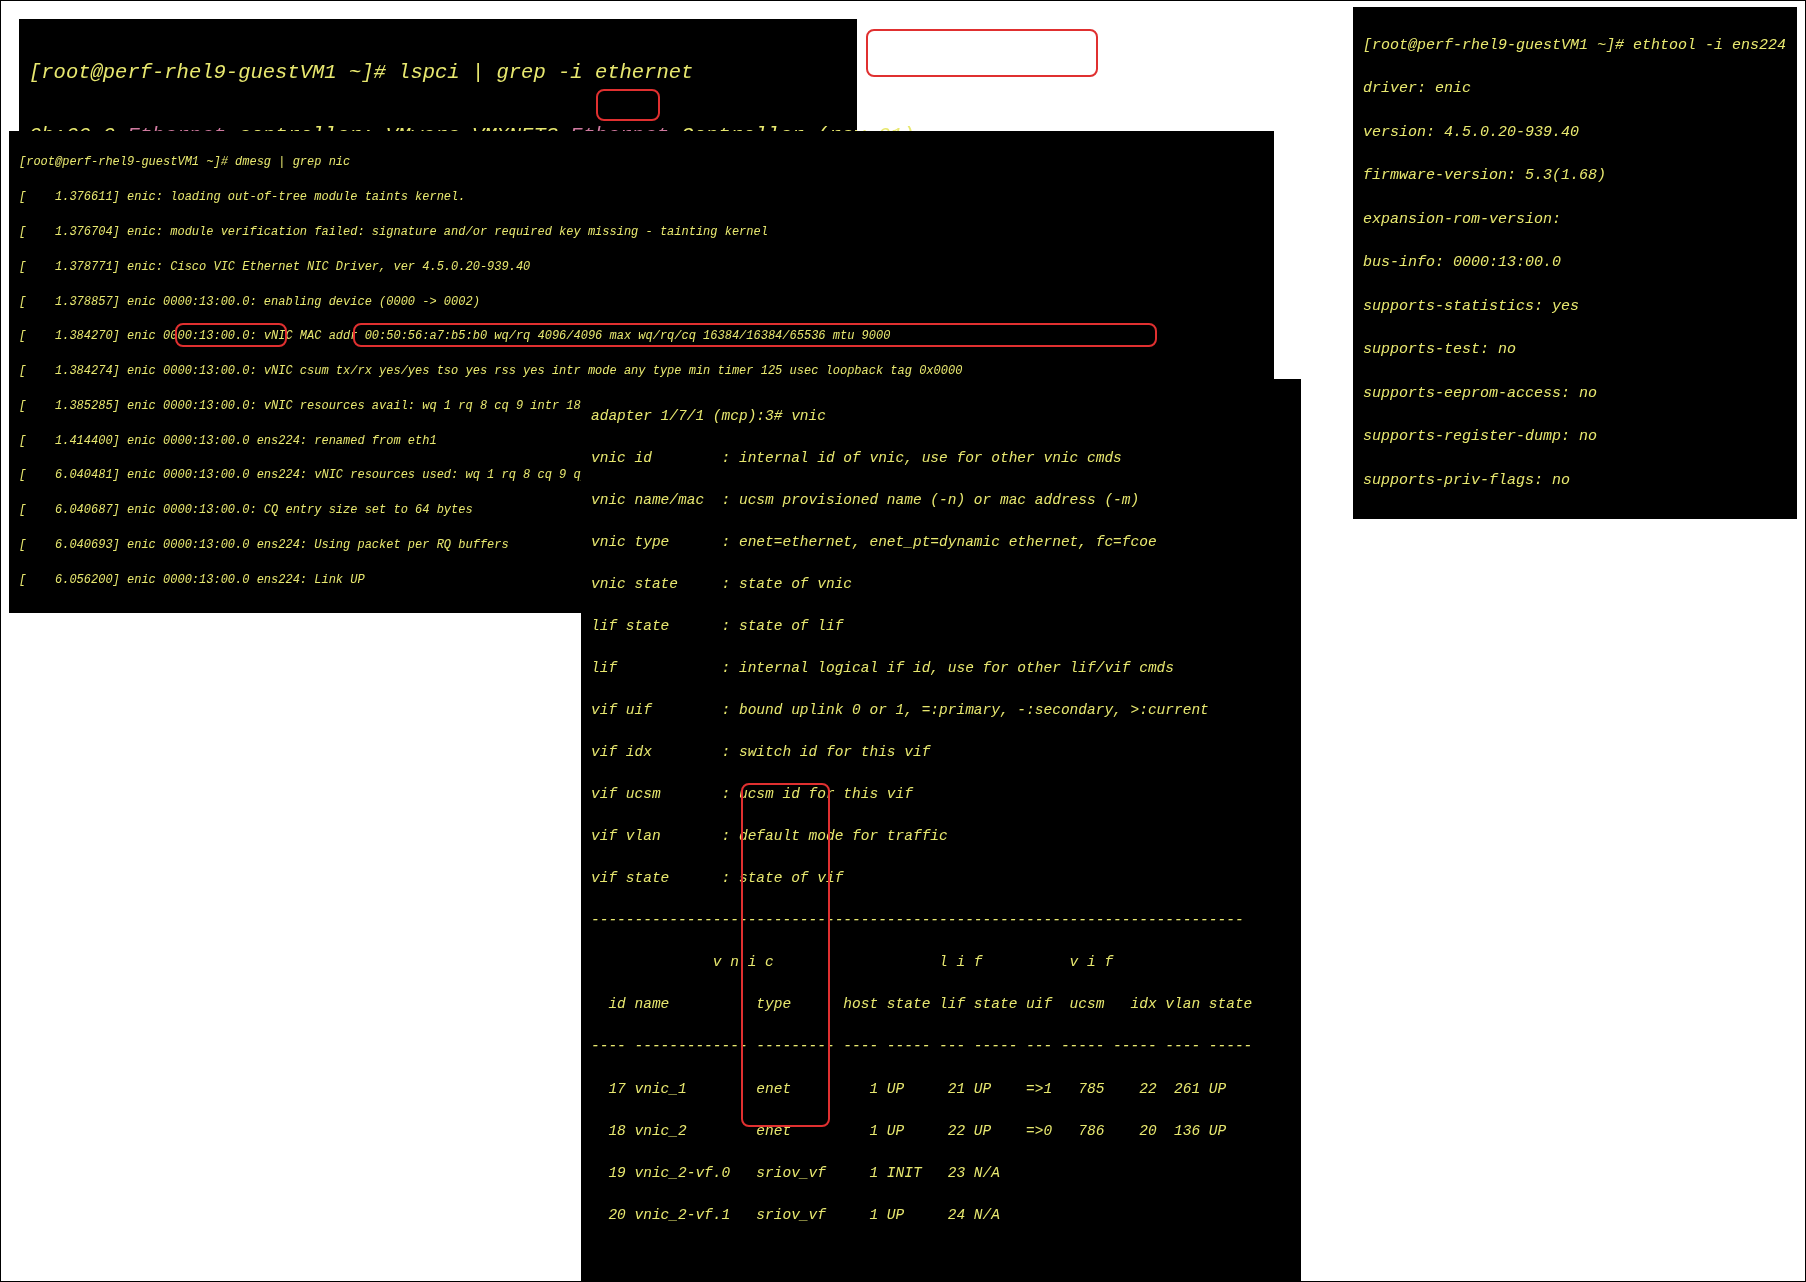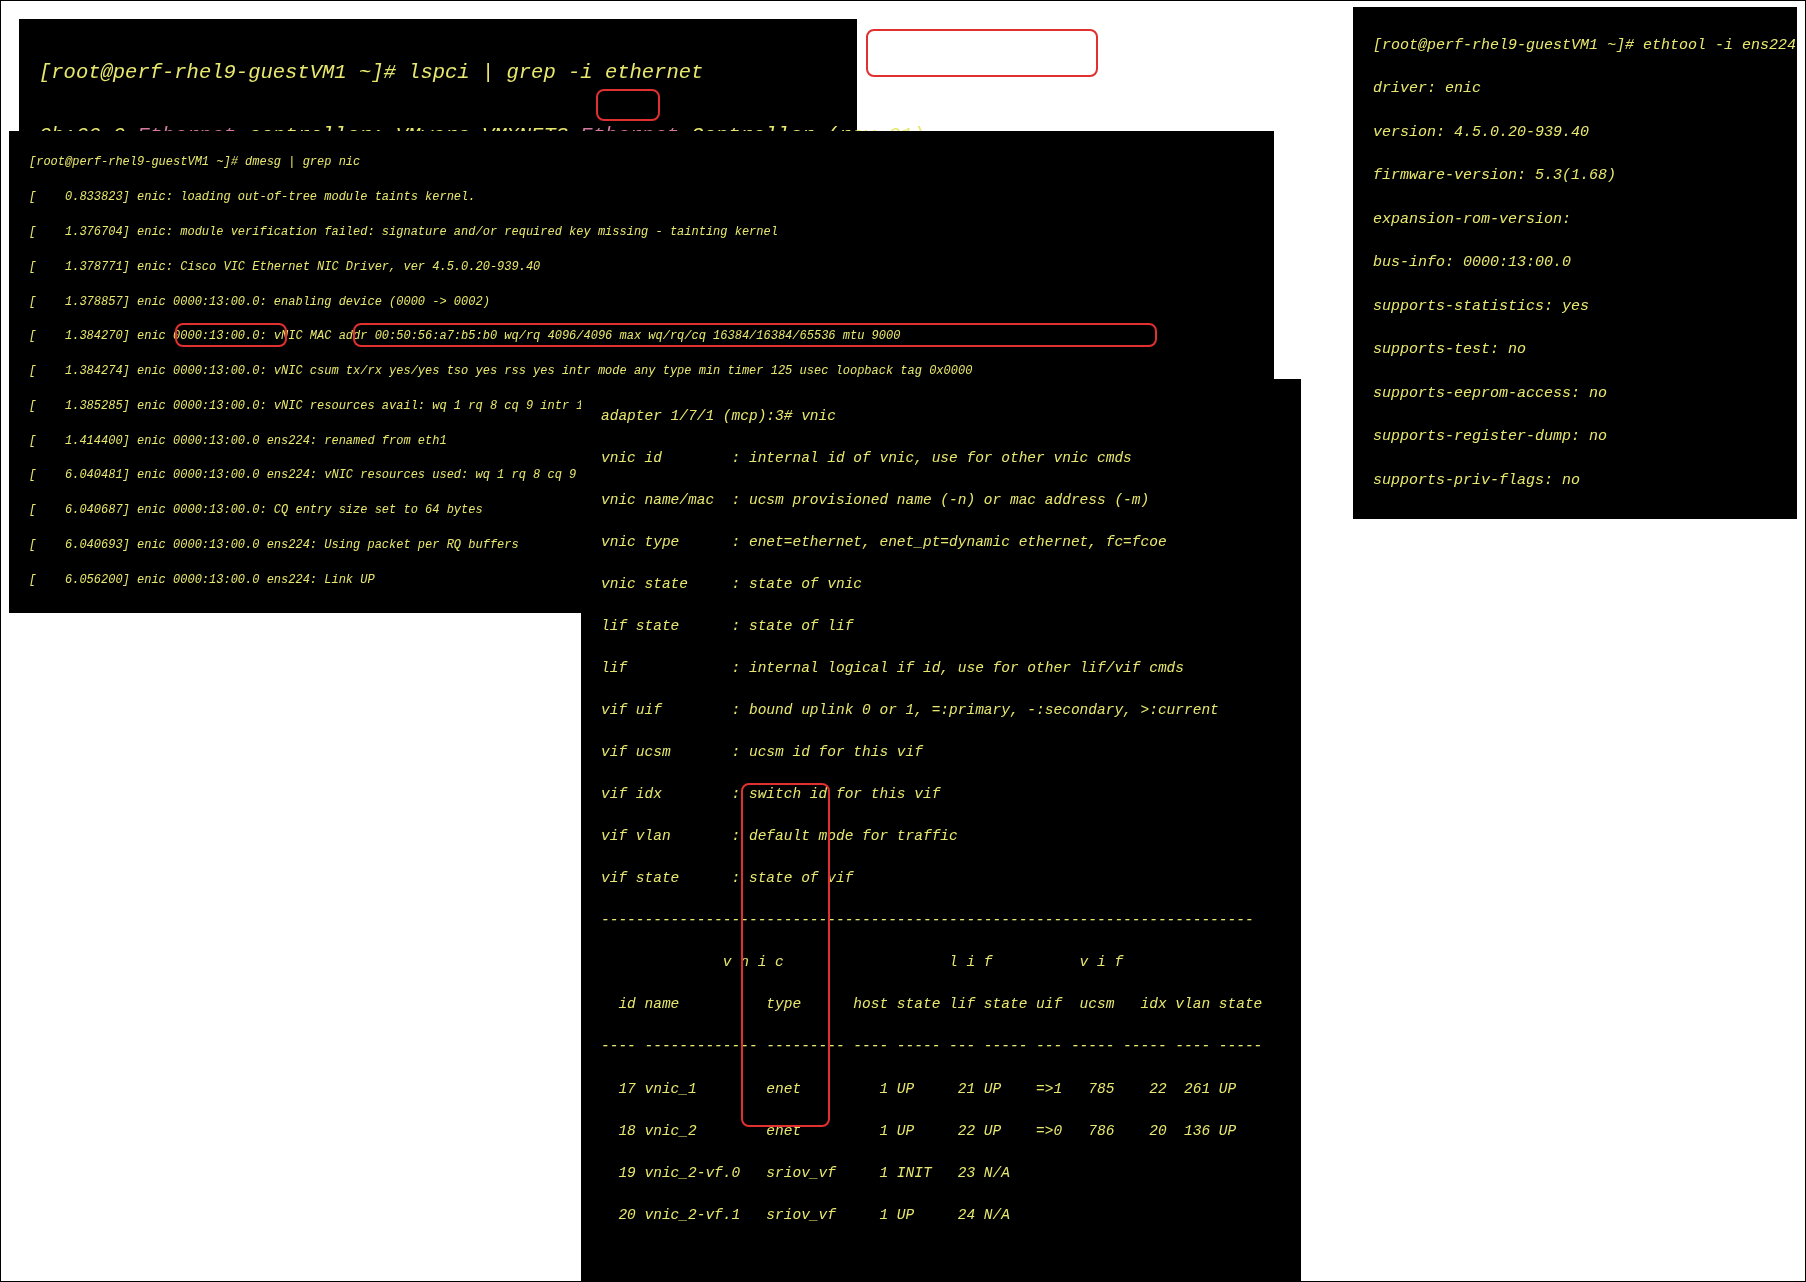--- a/index.html
+++ b/index.html
@@ -11,21 +11,21 @@
     position: relative;
     width: 1806px;
     height: 1282px;
     border: 1px solid #000;
     box-sizing: border-box;
   }
   .term {
     position: absolute;
     background: #000;
     color: #e8e86f;
-    padding: 6px 20px;
+    padding: 6px 10px;
     line-height: 1.45;
     white-space: pre;
     font-style: italic;
     box-sizing: border-box;
   }
   .ethernet    { color: #d07aa0; font-style: italic; }
   .highlight-box {
     position: absolute;
     border: 2px solid #e03030;
     border-radius: 8px;
@@ -81,21 +81,21 @@
 <span class="row">bus-info: 0000:13:00.0</span>
 <span class="row">supports-statistics: yes</span>
 <span class="row">supports-test: no</span>
 <span class="row">supports-eeprom-access: no</span>
 <span class="row">supports-register-dump: no</span>
 <span class="row">supports-priv-flags: no</span>
 </div>
 
 <div id="panel-dmesg" class="term">
 <span class="row"><span>[root@perf-rhel9-guestVM1 ~]#</span> <span>dmesg | grep nic</span></span>
-<span class="row">[    0.833823] enic: loading out-of-tree module taints kernel.</span>
+<span class="row">[    1.376611] enic: loading out-of-tree module taints kernel.</span>
 <span class="row">[    1.376704] enic: module verification failed: signature and/or required key missing - tainting kernel</span>
 <span class="row">[    1.378771] enic: Cisco VIC Ethernet NIC Driver, ver 4.5.0.20-939.40</span>
 <span class="row">[    1.378857] enic 0000:13:00.0: enabling device (0000 -&gt; 0002)</span>
 <span class="row">[    1.384270] enic 0000:13:00.0: vNIC MAC addr 00:50:56:a7:b5:b0 wq/rq 4096/4096 max wq/rq/cq 16384/16384/65536 mtu 9000</span>
 <span class="row">[    1.384274] enic 0000:13:00.0: vNIC csum tx/rx yes/yes tso yes rss yes intr mode any type min timer 125 usec loopback tag 0x0000</span>
 <span class="row">[    1.385285] enic 0000:13:00.0: vNIC resources avail: wq 1 rq 8 cq 9 intr 18</span>
 <span class="row">[    1.414400] enic 0000:13:00.0 ens224: renamed from eth1</span>
 <span class="row">[    6.040481] enic 0000:13:00.0 ens224: vNIC resources used: wq 1 rq 8 cq 9 qp 8 intr 10 rq_desc 4096 wq_desc 4096 intr mode MSI-X</span>
 <span class="row">[    6.040687] enic 0000:13:00.0: CQ entry size set to 64 bytes</span>
 <span class="row">[    6.040693] enic 0000:13:00.0 ens224: Using packet per RQ buffers</span>
@@ -104,22 +104,22 @@
 
 <div id="panel-vnic" class="term">
 <span class="row">adapter 1/7/1 (mcp):3# vnic</span>
 <span class="row">vnic id        : internal id of vnic, use for other vnic cmds</span>
 <span class="row">vnic name/mac  : ucsm provisioned name (-n) or mac address (-m)</span>
 <span class="row">vnic type      : enet=ethernet, enet_pt=dynamic ethernet, fc=fcoe</span>
 <span class="row">vnic state     : state of vnic</span>
 <span class="row">lif state      : state of lif</span>
 <span class="row">lif            : internal logical if id, use for other lif/vif cmds</span>
 <span class="row">vif uif        : bound uplink 0 or 1, =:primary, -:secondary, &gt;:current</span>
+<span class="row">vif idx        : switch id for this vif</span>
 <span class="row">vif ucsm       : ucsm id for this vif</span>
-<span class="row">vif idx        : switch id for this vif</span>
 <span class="row">vif vlan       : default mode for traffic</span>
 <span class="row">vif state      : state of vif</span>
 <span class="row">---------------------------------------------------------------------------</span>
 <span class="row">              v n i c                   l i f          v i f</span>
 <span class="row">  id name          type      host state lif state uif  ucsm   idx vlan state</span>
 <span class="row">---- ------------- --------- ---- ----- --- ----- --- ----- ----- ---- -----</span>
 <span class="row">  17 vnic_1        enet         1 UP     21 UP    =&gt;1   785    22  261 UP</span>
 <span class="row">  18 vnic_2        enet         1 UP     22 UP    =&gt;0   786    20  136 UP</span>
 <span class="row">  19 vnic_2-vf.0   sriov_vf     1 INIT   23 N/A</span>
 <span class="row">  20 vnic_2-vf.1   sriov_vf     1 UP     24 N/A</span>

